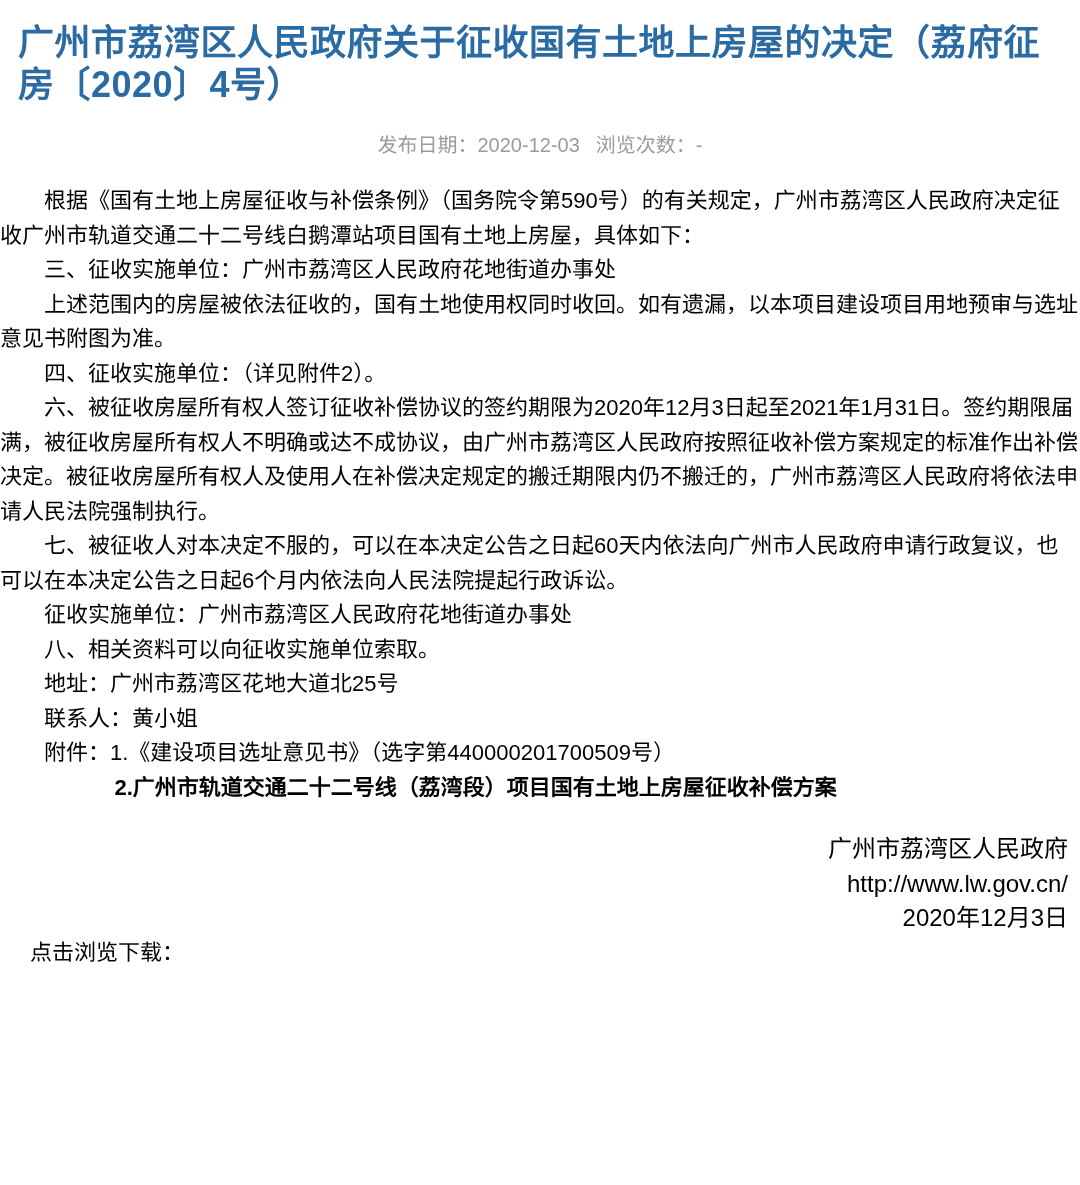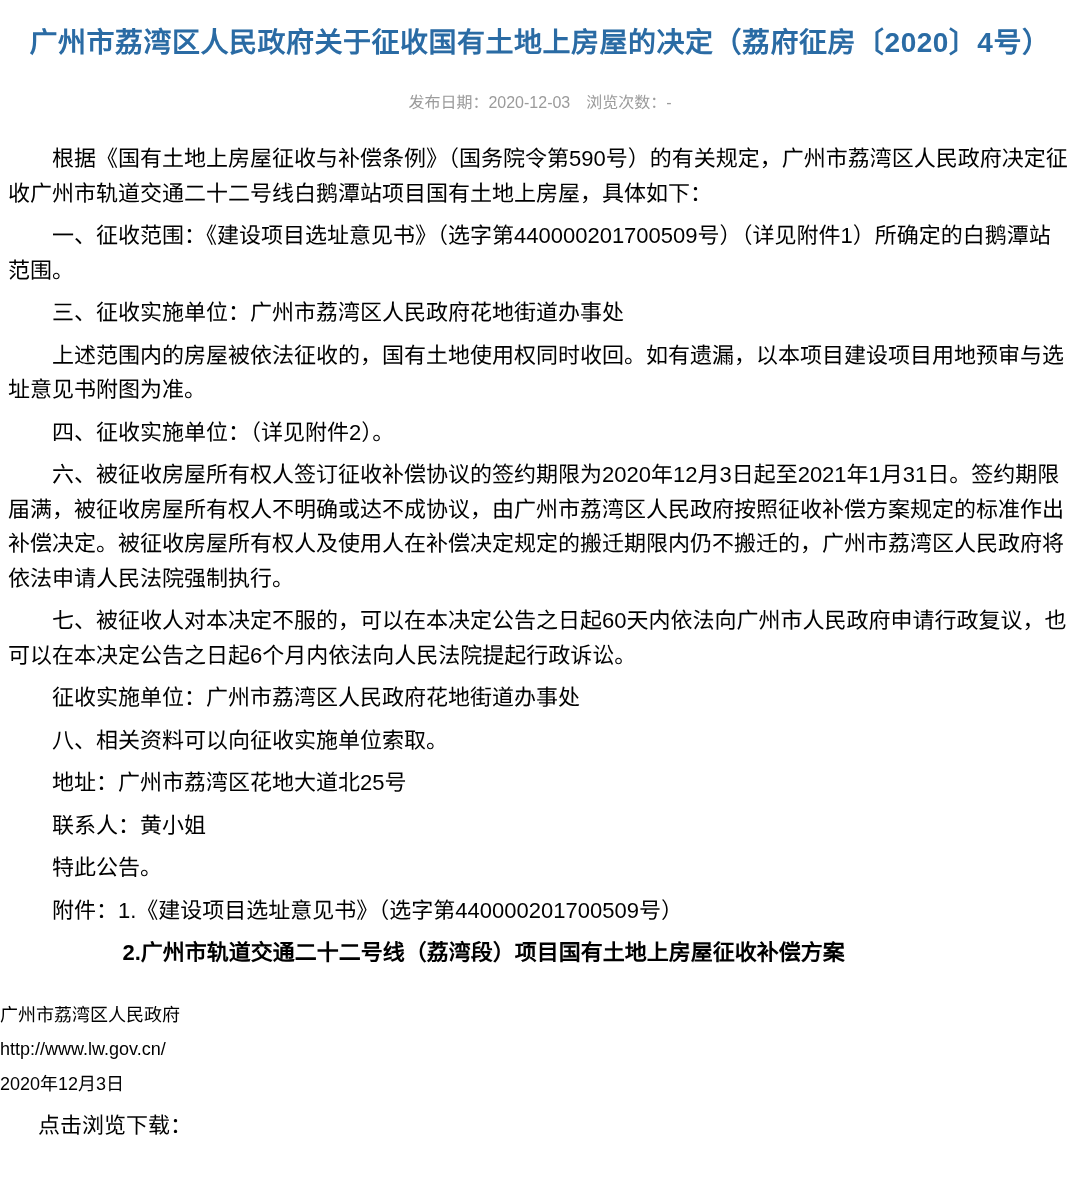--- a/index.html
+++ b/index.html
@@ -7,80 +7,77 @@
     position: relative;
     width: 1080px;
     height: 1185px;
     overflow: hidden;
     background: #ffffff;
     font-family: "Liberation Sans", "DejaVu Sans", sans-serif;
     color: #000000;
   }
   .title {
     margin: 22px 18px 0 18px;
-    text-align: center;
     color: #2a6ba4;
-    font-size: 28px;
+    font-size: 36px;
     font-weight: 700;
     line-height: 42px;
     letter-spacing: 0.5px;
   }
   .meta {
     margin-top: 26px;
     text-align: center;
     color: #9b9b9b;
-    font-size: 16px;
+    font-size: 20px;
     line-height: 26px;
   }
   .meta .views-label { margin-left: 16px; }
   .content {
     margin-top: 26px;
     font-size: 22px;
     line-height: 34.5px;
     color: #000000;
     overflow-wrap: break-word;
   }
   .content p {
-    margin: 8px;
+    margin: 0;
     text-indent: 2em;
   }
   .content p.attach2 { text-indent: 5.2em; font-weight: bold; }
   .signature {
     margin-top: 27px;
-    text-align: left;
+    text-align: right;
     padding-right: 12px;
-    font-size: 18px;
+    font-size: 24px;
     line-height: 34.5px;
   }
   .content p.footer-cut { text-indent: 30px; }
 </style>
 </head>
 <body>
 
 <div class="page">
 
   <h1 class="title">广州市荔湾区人民政府关于征收国有土地上房屋的决定（荔府征房〔2020〕4号）</h1>
 
   <div class="meta">
     <span>发布日期：</span><span>2020-12-03</span><span class="views-label">浏览次数：</span><span>-</span>
   </div>
 
   <div class="content">
     <p>根据《国有土地上房屋征收与补偿条例》（国务院令第590号）的有关规定，广州市荔湾区人民政府决定征收广州市轨道交通二十二号线白鹅潭站项目国有土地上房屋，具体如下：</p>
-    <p>一、征收范围：《建设项目选址意见书》（选字第440000201700509号）（详见附件1）所确定的白鹅潭站范围。</p>
     <p>三、征收实施单位：广州市荔湾区人民政府花地街道办事处</p>
     <p>上述范围内的房屋被依法征收的，国有土地使用权同时收回。如有遗漏，以本项目建设项目用地预审与选址意见书附图为准。</p>
     <p>四、征收实施单位：（详见附件2）。</p>
     <p>六、被征收房屋所有权人签订征收补偿协议的签约期限为2020年12月3日起至2021年1月31日。签约期限届满，被征收房屋所有权人不明确或达不成协议，由广州市荔湾区人民政府按照征收补偿方案规定的标准作出补偿决定。被征收房屋所有权人及使用人在补偿决定规定的搬迁期限内仍不搬迁的，广州市荔湾区人民政府将依法申请人民法院强制执行。</p>
     <p>七、被征收人对本决定不服的，可以在本决定公告之日起60天内依法向广州市人民政府申请行政复议，也可以在本决定公告之日起6个月内依法向人民法院提起行政诉讼。</p>
     <p>征收实施单位：广州市荔湾区人民政府花地街道办事处</p>
     <p>八、相关资料可以向征收实施单位索取。</p>
     <p>地址：广州市荔湾区花地大道北25号</p>
     <p>联系人：黄小姐</p>
-    <p>特此公告。</p>
     <p>附件：1.《建设项目选址意见书》（选字第440000201700509号）</p>
     <p class="attach2">2.广州市轨道交通二十二号线（荔湾段）项目国有土地上房屋征收补偿方案</p>
 
     <div class="signature">
       <div>广州市荔湾区人民政府</div>
       <div>http://www.lw.gov.cn/</div>
       <div>2020年12月3日</div>
     </div>
 
     <p class="footer-cut">点击浏览下载：</p>

